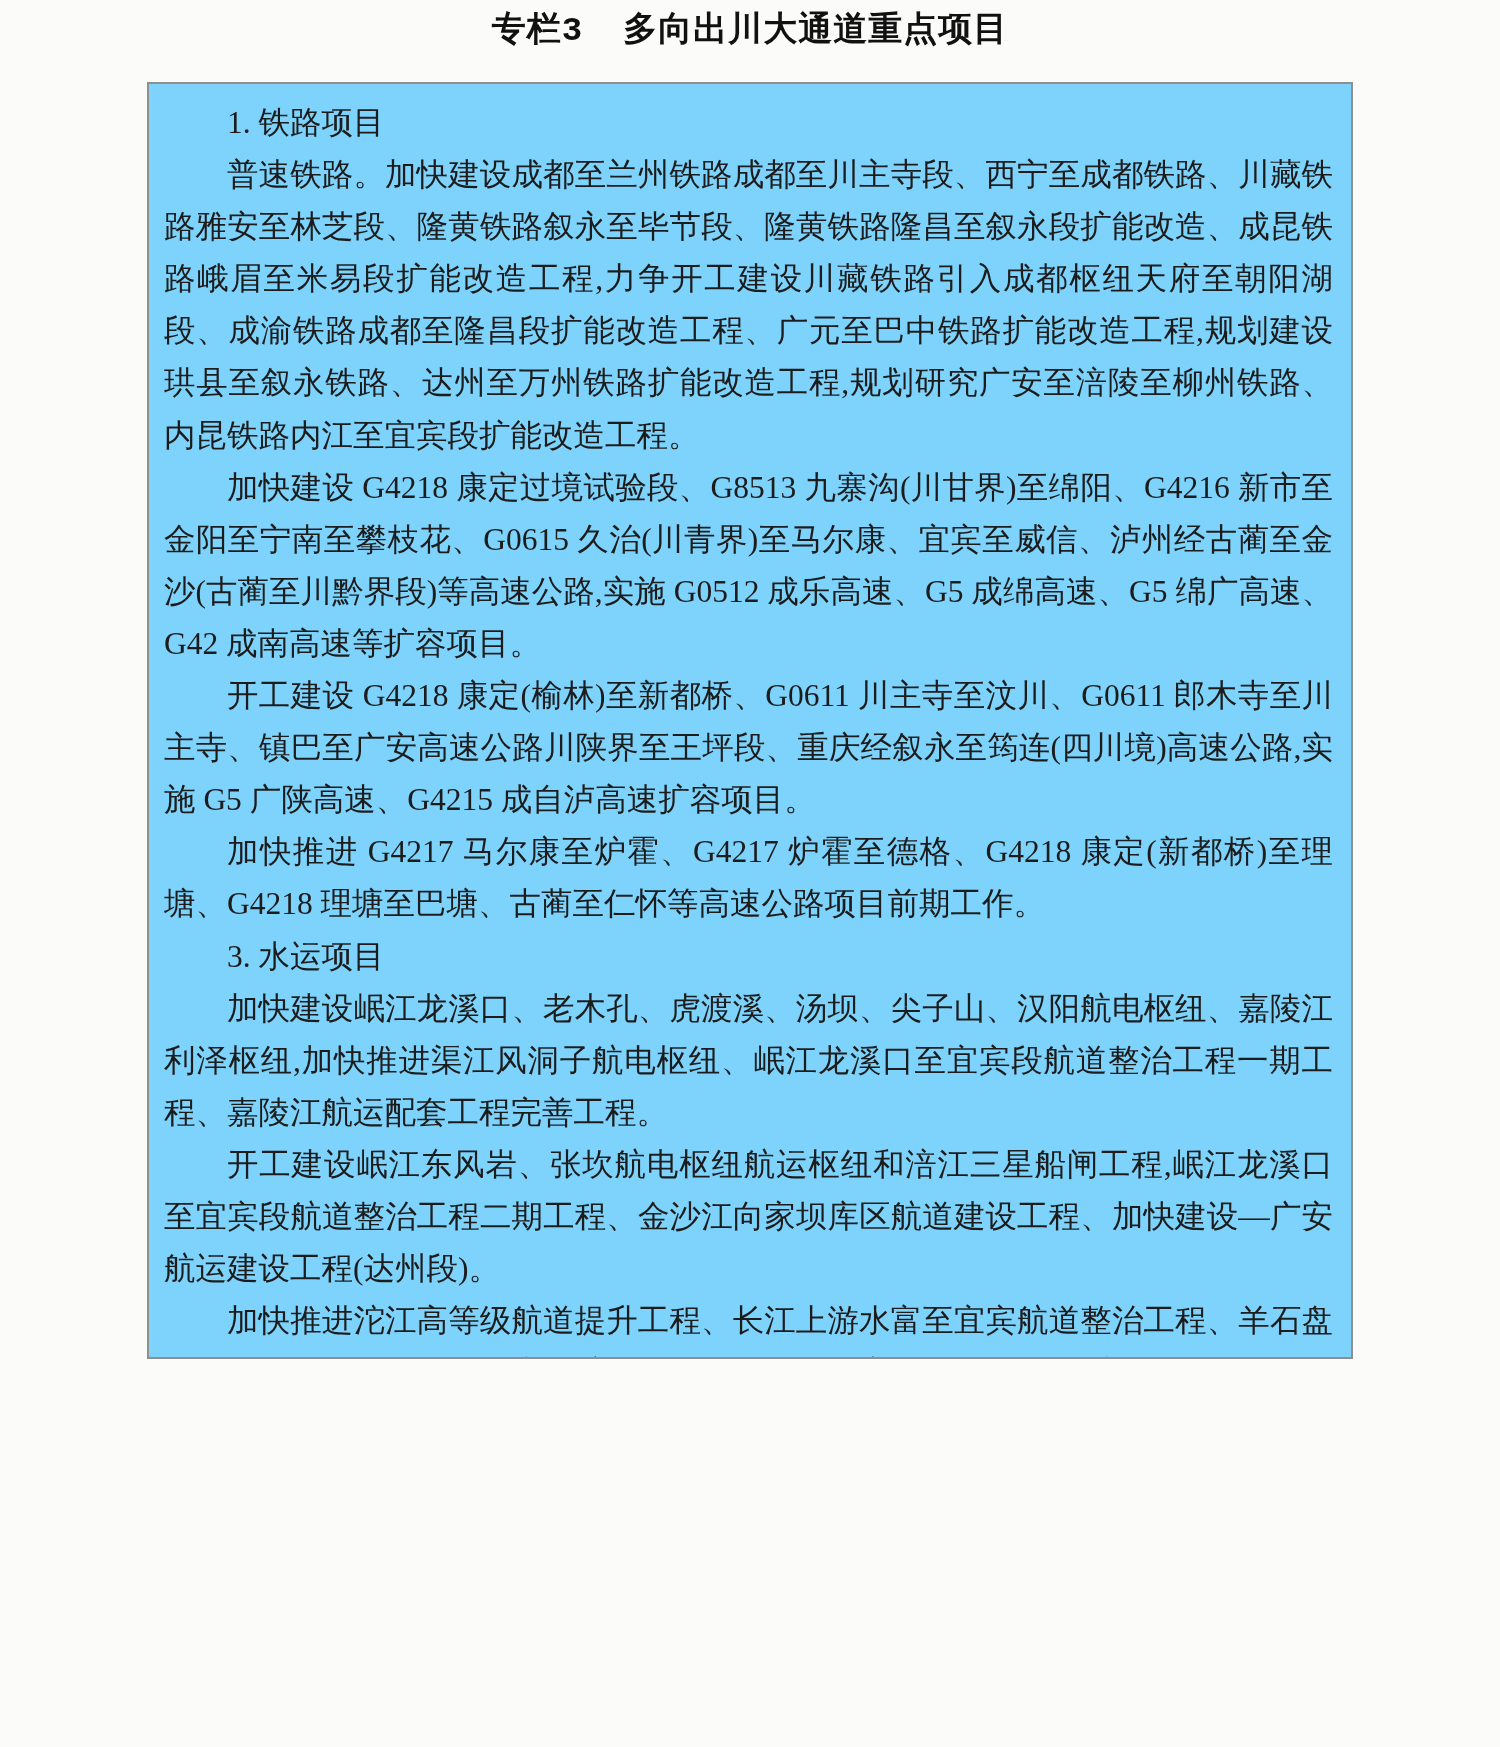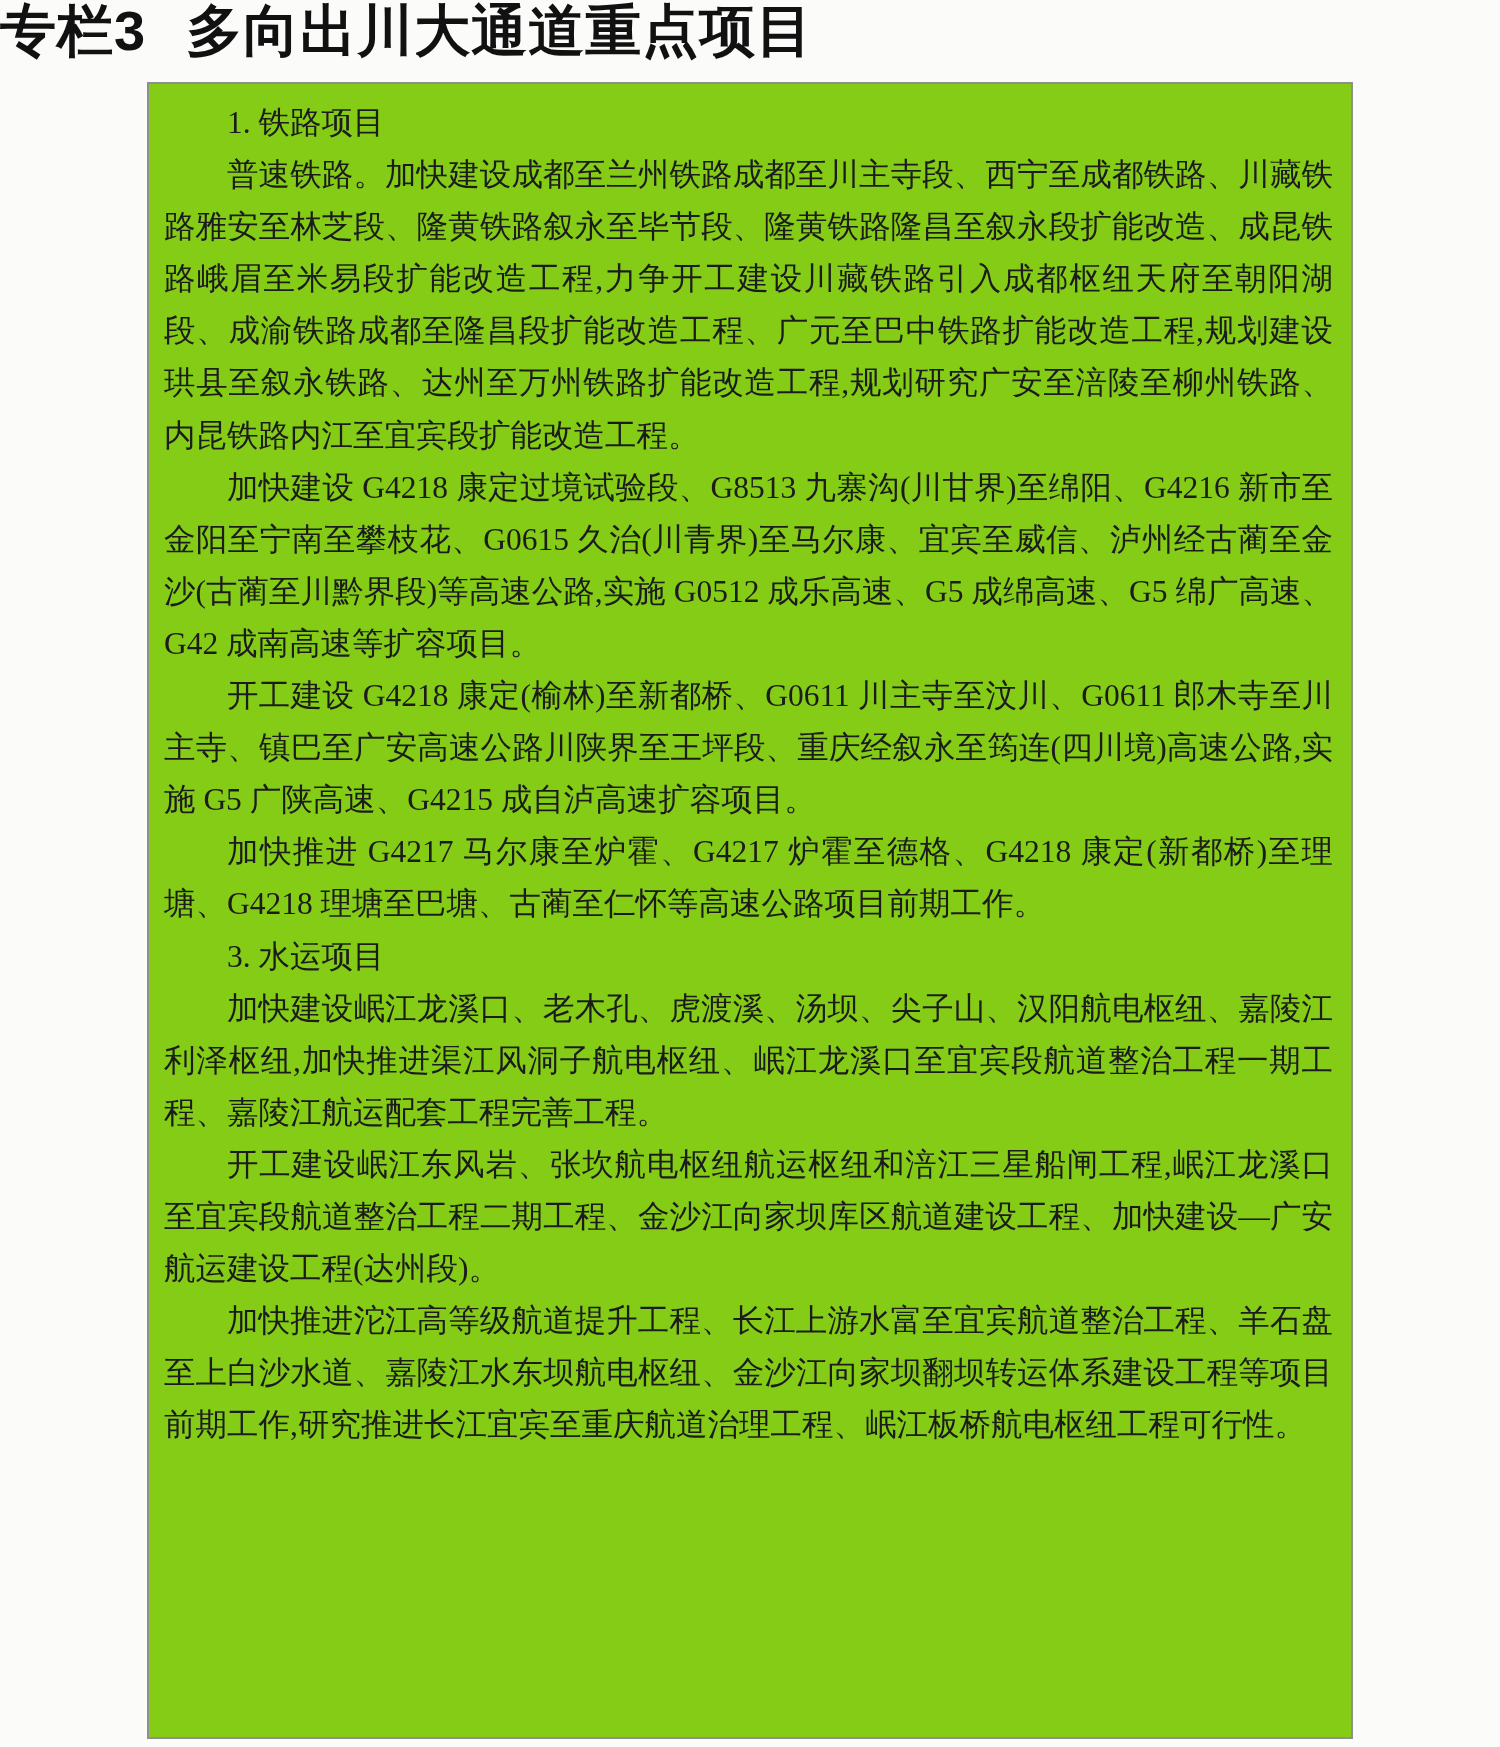--- a/index.html
+++ b/index.html
@@ -10,37 +10,38 @@
   .page {
     position: relative;
     width: 1500px;
     height: 1747px;
     background: #fbfbfa;
     overflow: hidden;
   }
   .doc-title {
     margin: 0;
     padding-top: 7px;
-    font-family: Liberation Sans, sans-serif;
+    text-align: center;
+    font-family: Liberation Mono, monospace;
     font-weight: 700;
-    font-size: 56px;
+    font-size: 34px;
     line-height: 48px;
     color: #111111;
     letter-spacing: 1px;
   }
   .doc-title .title-label {
     margin-right: 40px;
   }
   .content-box {
     box-sizing: border-box;
     width: 1206px;
-    height: 1657px;
+    height: 1277px;
     margin: 27px auto 0 auto;
     border: 2px solid #8f8f8f;
-    background: #84cc16;
+    background: #7dd3fc;
     padding: 13px 18px 20px 15px;
     overflow: hidden;
   }
   .content-box p {
     margin: 0;
     font-family: "Liberation Serif", "DejaVu Serif", serif;
     font-size: 31.5px;
     line-height: 52.1px;
     color: #1c1c1c;
     text-align: justify;

